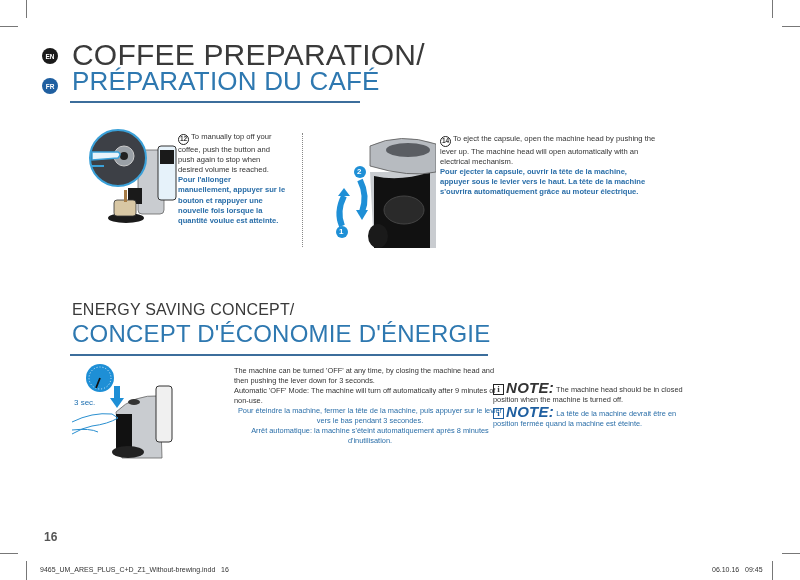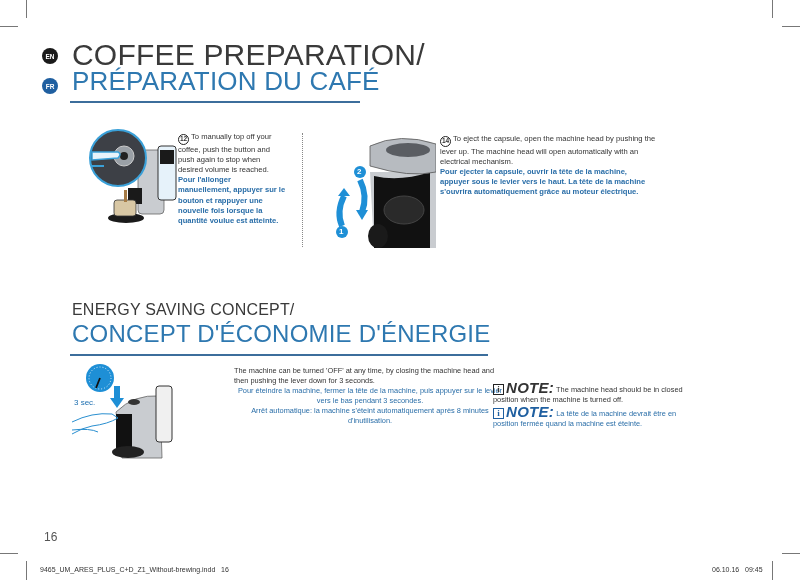--- a/index.html
+++ b/index.html
@@ -107,28 +107,29 @@
     <rect x="42" y="24" width="6" height="14" fill="#1e8fd6"></rect>
     <path d="M38 36 L45 46 L52 36 Z" fill="#1e8fd6"></path>
     <path d="M0 60 Q20 50 40 52 L46 56 Q36 62 20 64 Q10 66 0 72" fill="none" stroke="#2a8fd0" stroke-width="1"></path>
     <path d="M0 68 Q18 66 26 70" fill="none" stroke="#2a8fd0" stroke-width="1"></path>
   </svg>
   <span class="abs" style="left:2px;top:36px;font-size:8px;font-weight:normal;color:#1e6fb0;">3 sec.</span>
 </div>
 
 <div class="abs body-text" style="left:186px;top:366px;width:272px;margin-left:48px;">
   <div>The machine can be turned 'OFF' at any time, by closing the machine head and then pushing the lever down for 3 seconds.</div>
+  <div>Automatic 'OFF' Mode: The machine will turn off automatically after 9 minutes of non-use.</div>
   <div class="fr">Pour éteindre la machine, fermer la tête de la machine, puis appuyer sur le levier vers le bas pendant 3 secondes.</div>
   <div class="fr">Arrêt automatique: la machine s'éteint automatiquement après 8 minutes d'inutilisation.</div>
 </div>
 
 <div class="abs note" style="left:493px;top:383px;width:196px;">
   <span class="info-icon">i</span><span class="label">NOTE:</span>
   <span>The machine head should be in closed position when the machine is turned off.</span>
 </div>
 <div class="abs note" style="left:493px;top:407px;width:196px;">
   <span class="info-icon" style="border-color:#1f5fa0;color:#1f5fa0;">i</span><span class="label fr" style="color:#1f5fa0;">NOTE:</span>
   <span class="fr">La tête de la machine devrait être en position fermée quand la machine est éteinte.</span>
 </div>
 
-<div class="abs" style="left:44px;top:530px;font-size:12px;color:#555;">16</div>
+<div class="abs" style="left:44px;top:530px;font-size:12px;color:#555;font-weight:bold;">16</div>
 <div class="abs" style="left:40px;top:566px;font-size:7px;color:#333;white-space:pre;">9465_UM_ARES_PLUS_C+D_Z1_Without-brewing.indd   16</div>
 <div class="abs" style="left:712px;top:566px;font-size:7px;color:#333;white-space:pre;">06.10.16   09:45</div>
 
 </body></html>

